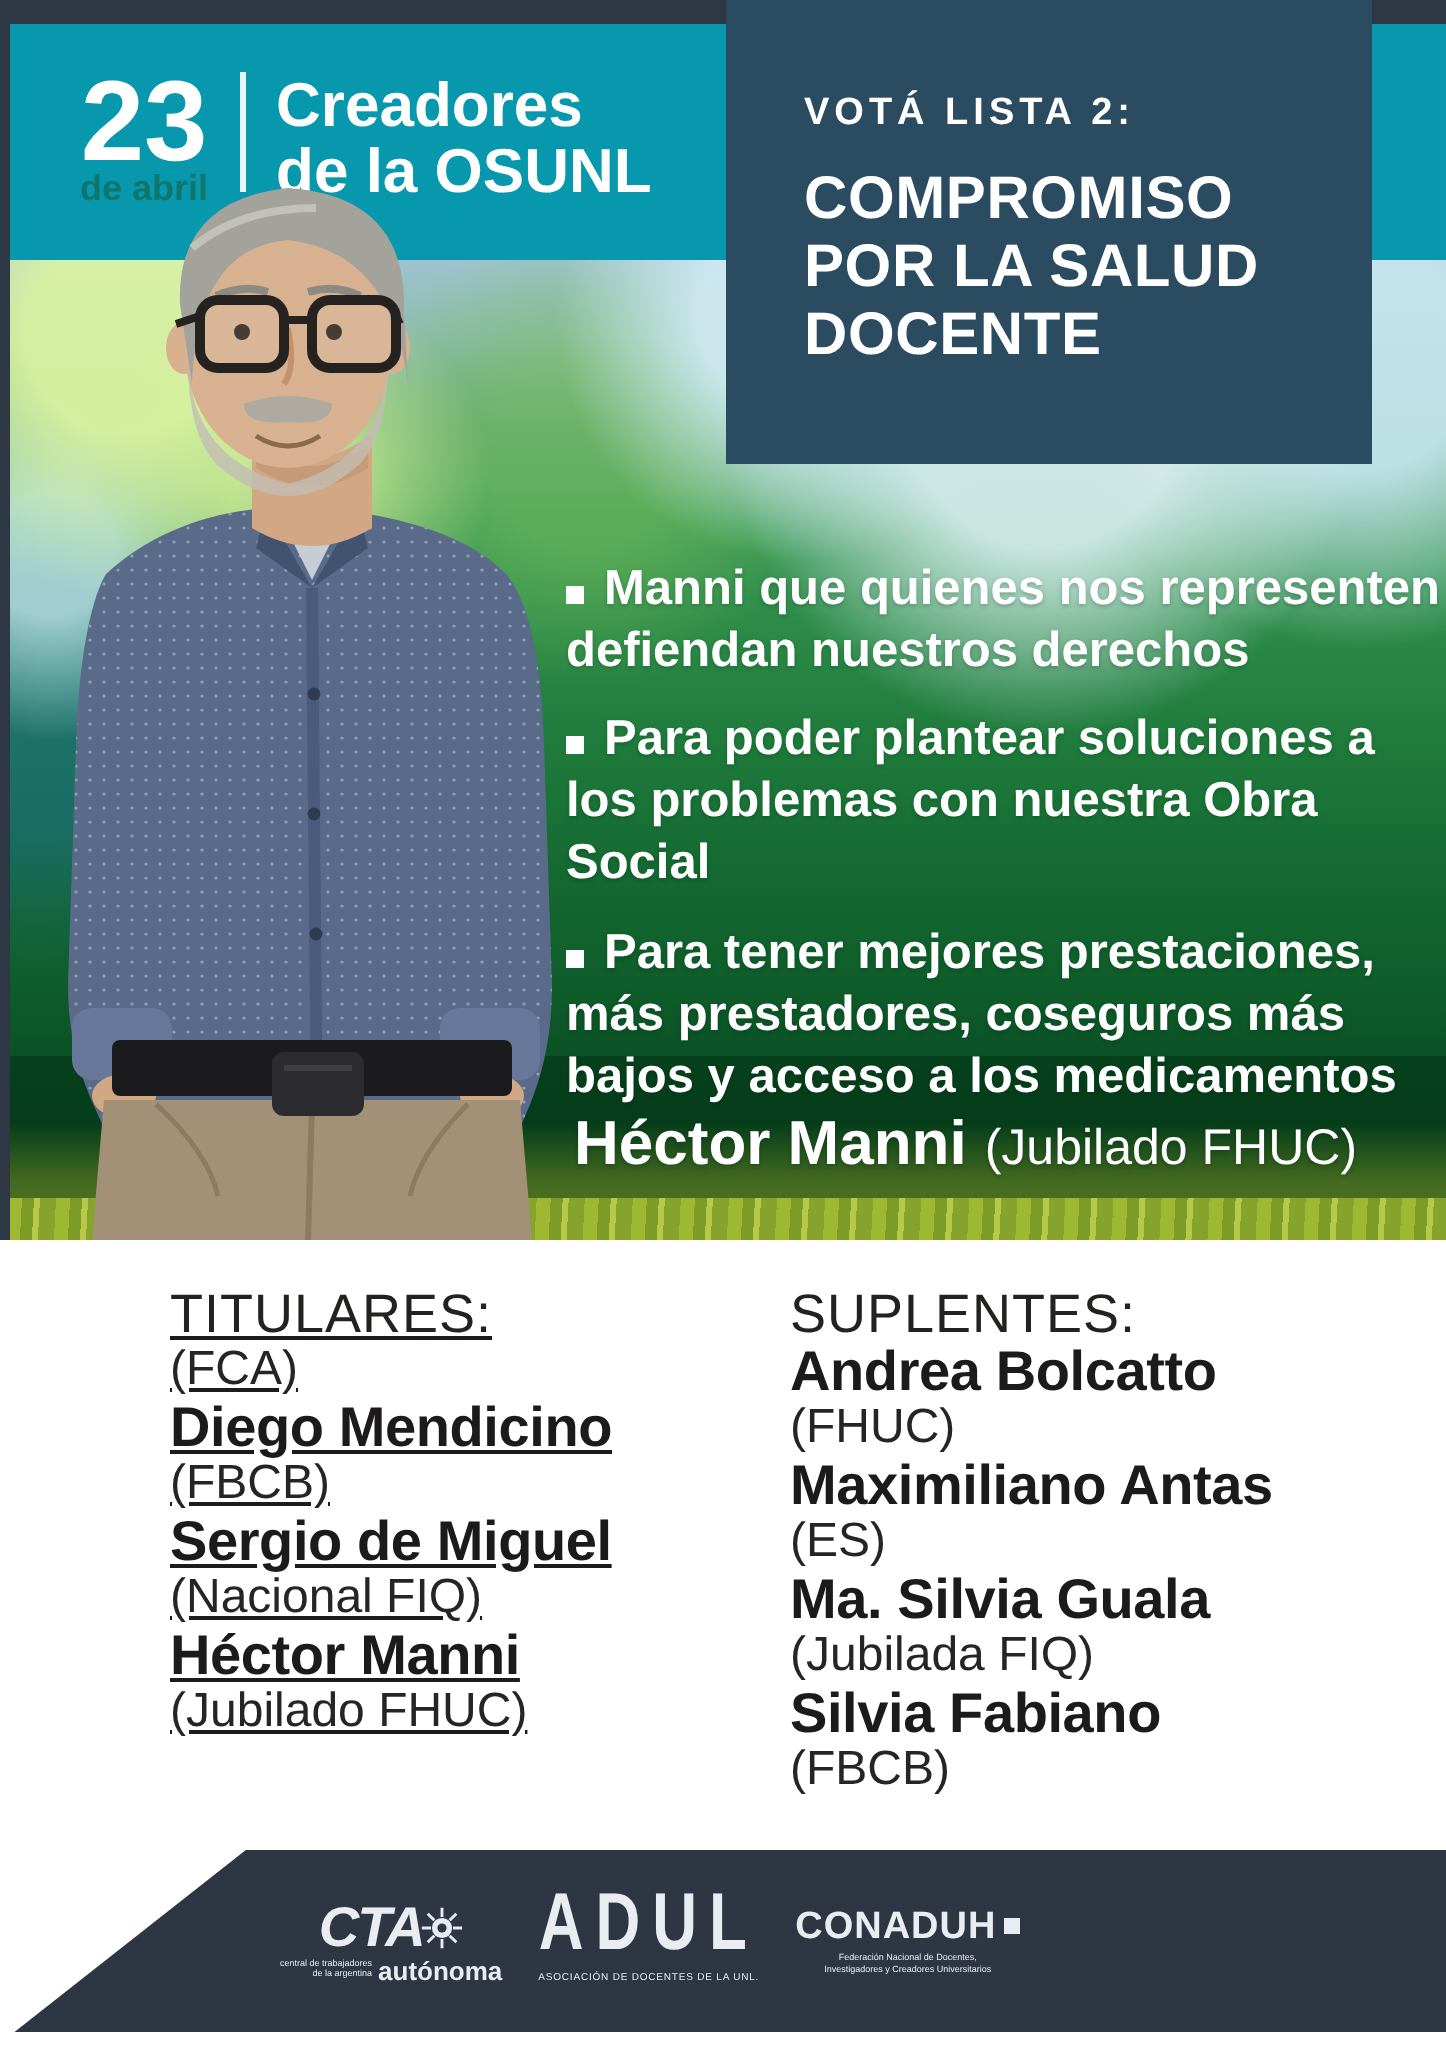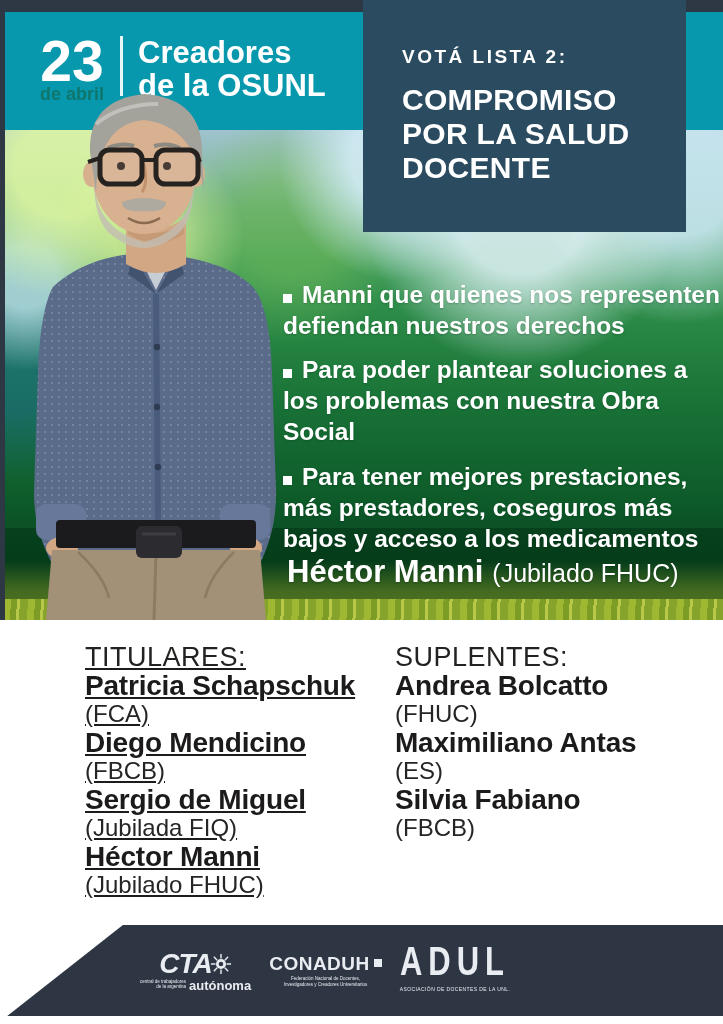--- a/index.html
+++ b/index.html
@@ -194,45 +194,48 @@
   </div>
 
   <div class="highlight">
     <span class="hl-name">Héctor Manni</span><span class="hl-detail">(Jubilado FHUC)</span>
   </div>
 
   <div class="lists">
     <div class="col titulares">
       <div class="col-heading">TITULARES:</div>
       <div>
-        <div class="member-name">Patricia Schapschuk</div>
         <div class="member-unit">(FCA)</div>
       </div>
       <div>
         <div class="member-name">Diego Mendicino</div>
         <div class="member-unit">(FBCB)</div>
       </div>
       <div>
         <div class="member-name">Sergio de Miguel</div>
-        <div class="member-unit">(Jubilada FIQ)</div>
+        <div class="member-unit">(Nacional FIQ)</div>
       </div>
       <div>
         <div class="member-name">Héctor Manni</div>
         <div class="member-unit">(Jubilado FHUC)</div>
       </div>
     </div>
     <div class="col suplentes">
       <div class="col-heading">SUPLENTES:</div>
       <div>
         <div class="member-name">Andrea Bolcatto</div>
         <div class="member-unit">(FHUC)</div>
       </div>
       <div>
         <div class="member-name">Maximiliano Antas</div>
         <div class="member-unit">(ES)</div>
+      </div>
+      <div>
+        <div class="member-name">Ma. Silvia Guala</div>
+        <div class="member-unit">(Jubilada FIQ)</div>
       </div>
       <div>
         <div class="member-name">Silvia Fabiano</div>
         <div class="member-unit">(FBCB)</div>
       </div>
     </div>
   </div>
 
   <div class="footer">
     <div class="logo">
@@ -256,31 +259,31 @@
       <div class="cta-sub-row">
         <div class="cta-tiny">
           <div>central de trabajadores</div>
           <div>de la argentina</div>
         </div>
         <div class="cta-autonoma">autónoma</div>
       </div>
     </div>
 
     <div class="logo">
+      <div class="adul-acronym">ADUL</div>
+      <div class="adul-sub">ASOCIACIÓN DE DOCENTES DE LA UNL.</div>
+    </div>
+
+    <div class="logo">
       <div class="conadu-row">
         <span class="conadu-acronym">CONADUH</span>
         <span class="conadu-square"></span>
       </div>
       <div class="conadu-sub">
         <div>Federación Nacional de Docentes,</div>
         <div>Investigadores y Creadores Universitarios</div>
       </div>
     </div>
-
-    <div class="logo">
-      <div class="adul-acronym">ADUL</div>
-      <div class="adul-sub">ASOCIACIÓN DE DOCENTES DE LA UNL.</div>
-    </div>
   </div>
 
   <div class="bottom-strip"></div>
 
 </div>
 
 </body></html>

